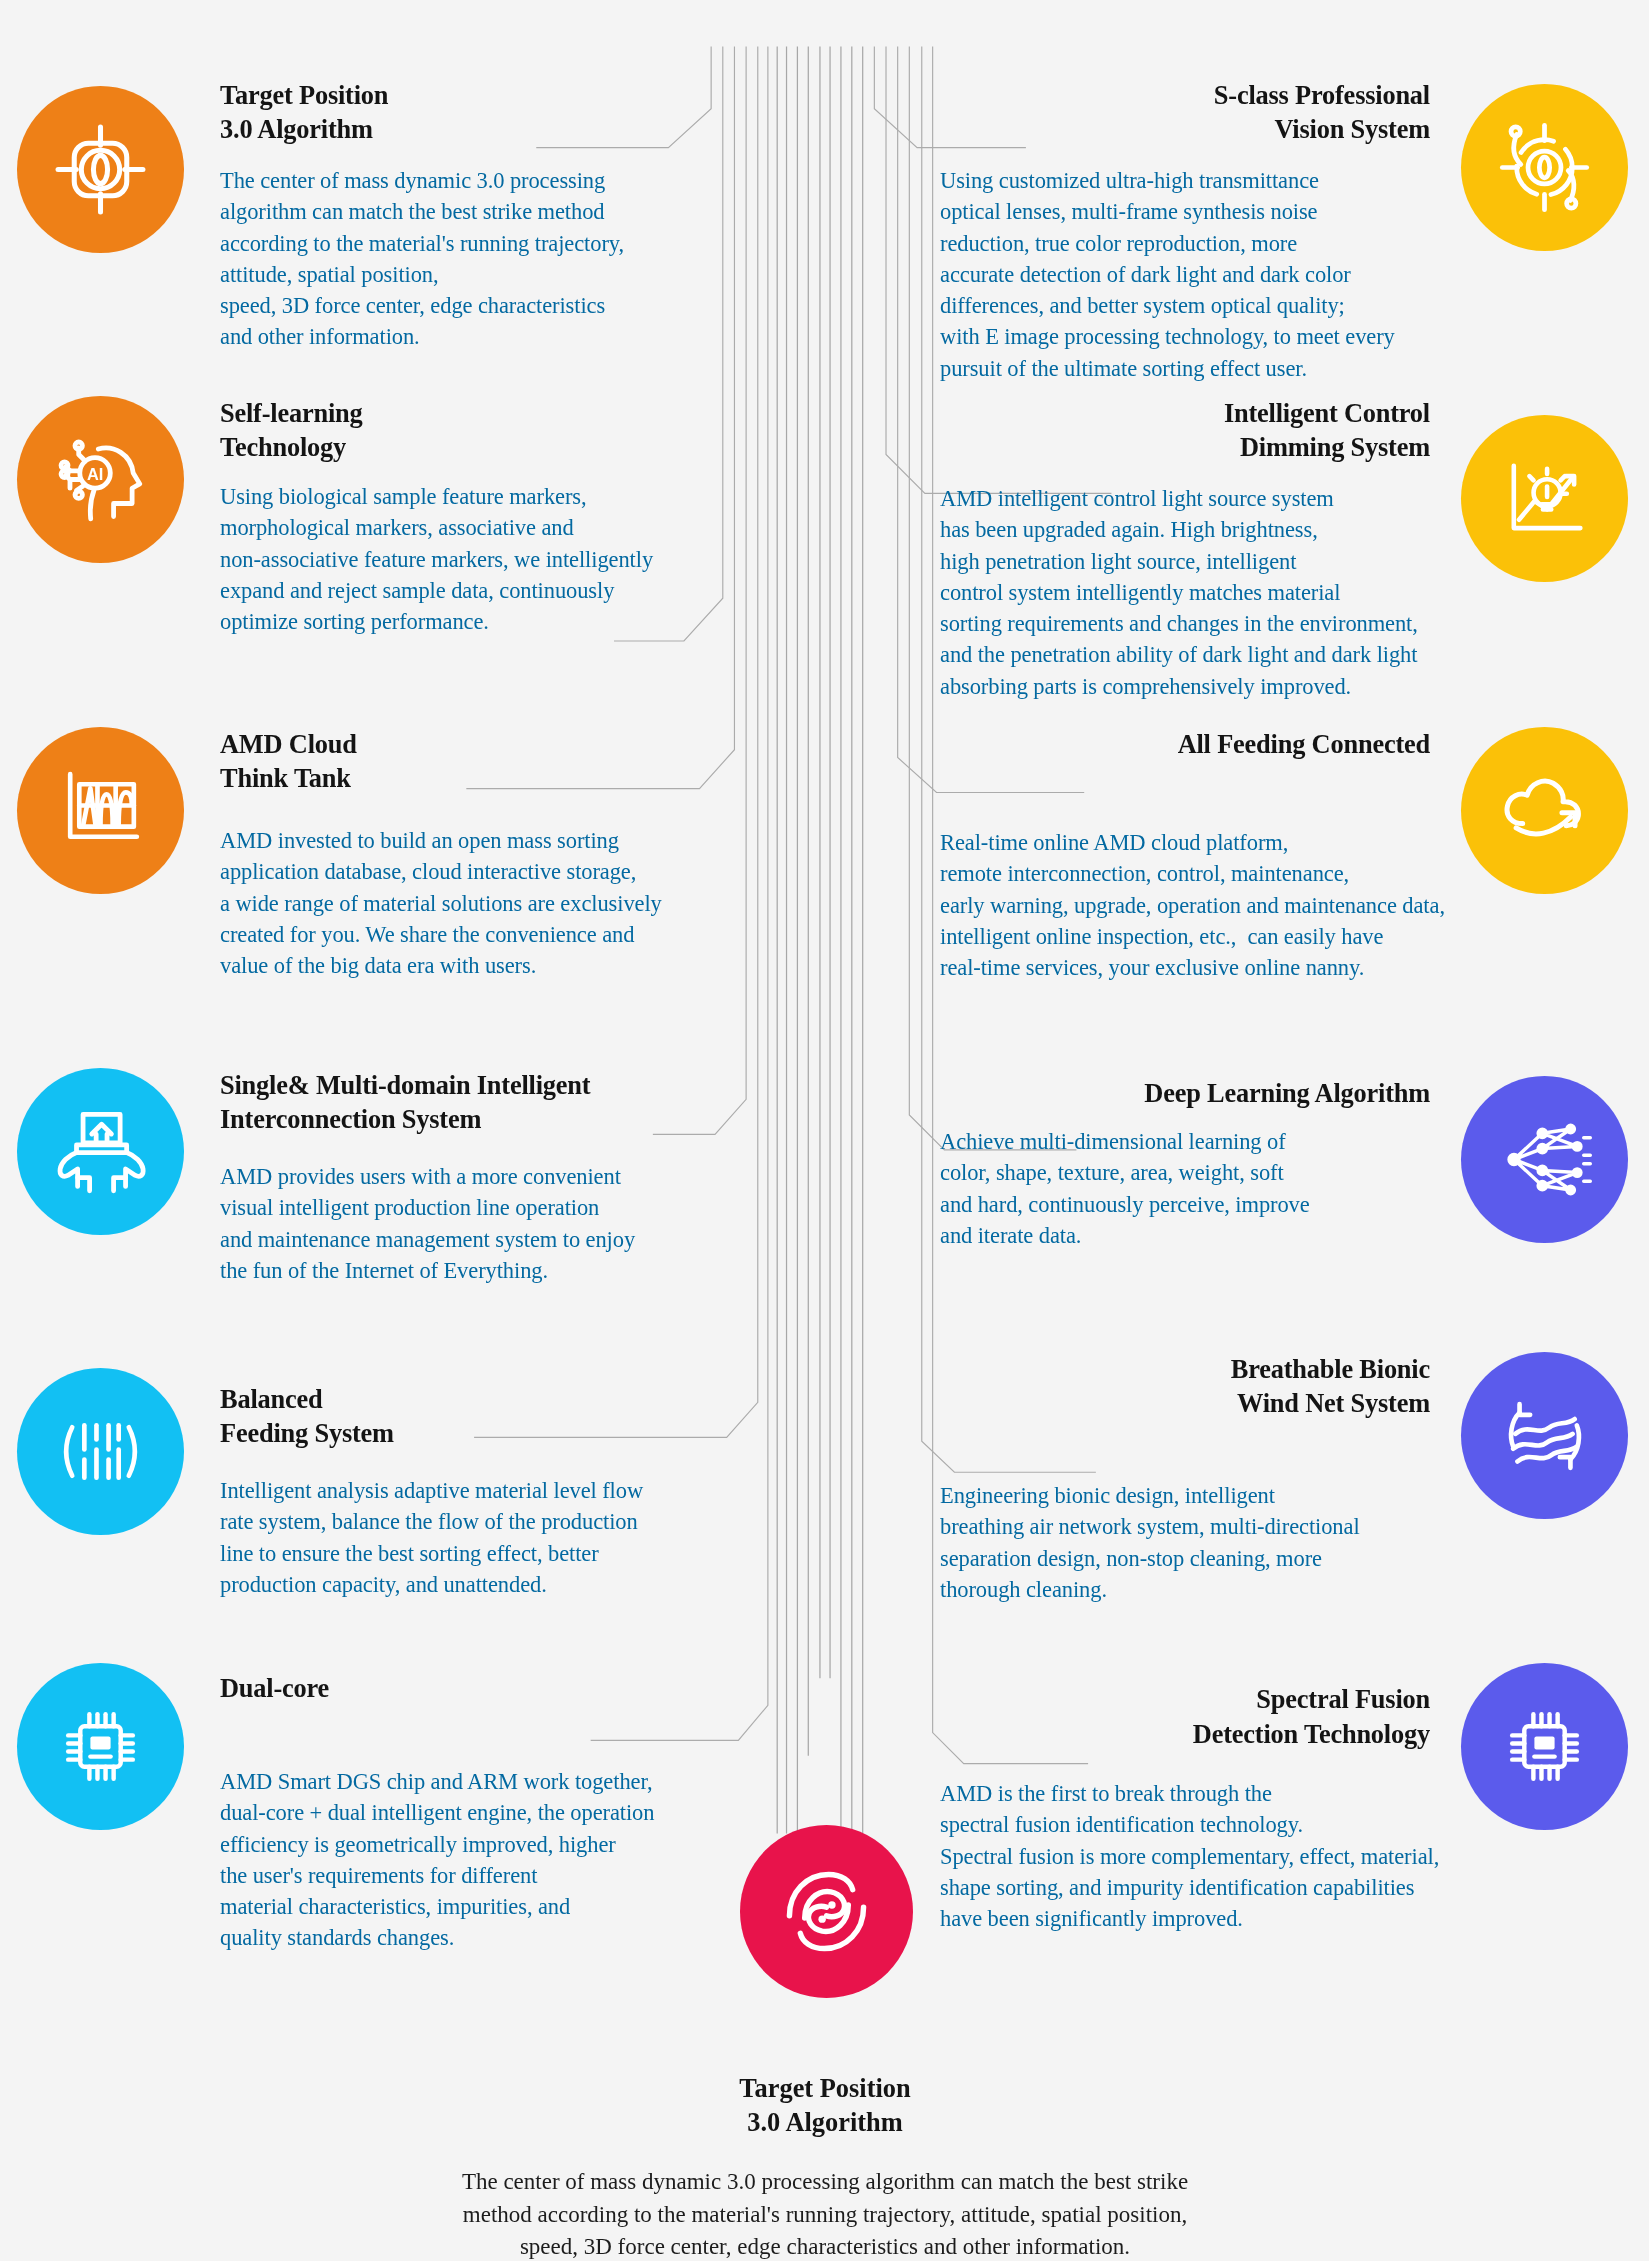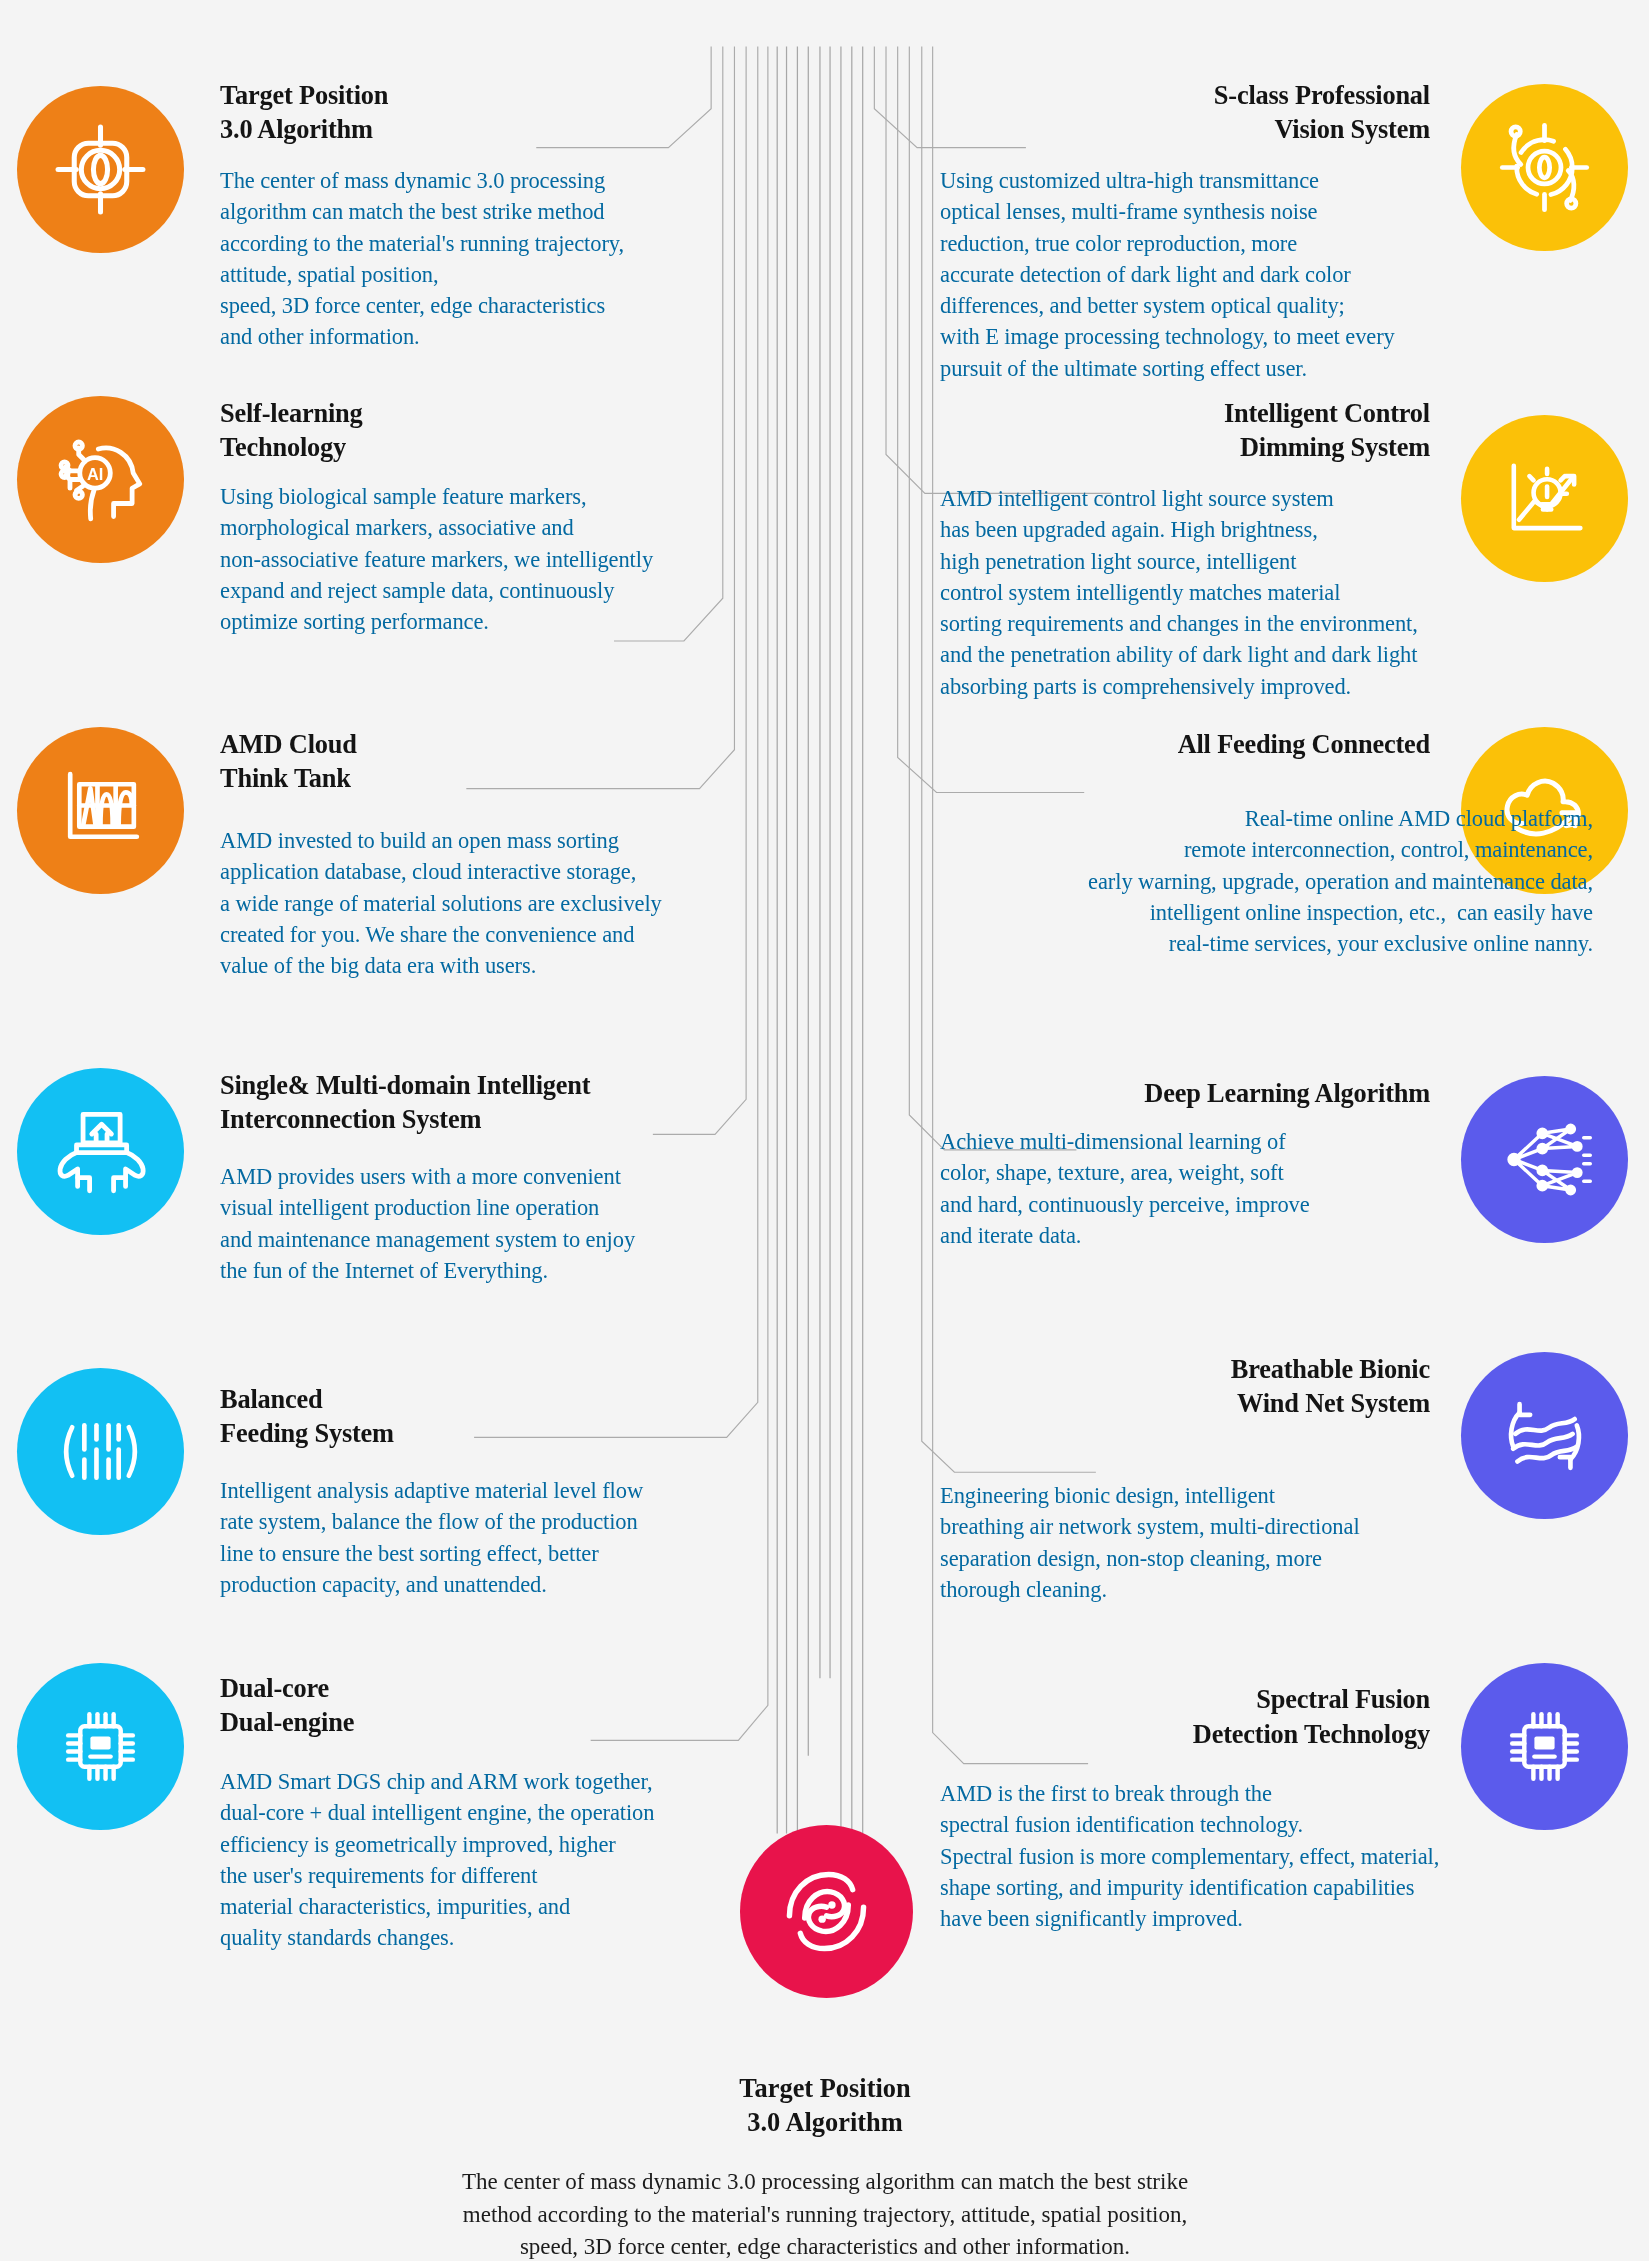--- a/index.html
+++ b/index.html
@@ -227,21 +227,21 @@
       <svg width="109" height="109" viewBox="0 0 100 100" fill="none" stroke="#fff" stroke-width="4.6" stroke-linecap="round" stroke-linejoin="round">
         <path d="M30 62 C20 62 14 55 16 46 C18 37 27 33 34 36 C37 25 49 20 58 25 C65 29 68 36 67 42
                  C76 41 82 47 81 55 C80 61 75 64 70 64"></path>
         <path d="M24 66 C40 76 58 72 74 56"></path>
         <path d="M66 52 L78 52 L78 64"></path>
       </svg>
     </div>
     <div class="f-title" style="position:absolute; left:0px; top:0px; width:544px;">
       <div>All Feeding Connected</div>
     </div>
-    <div class="f-body" style="position:absolute; left:54px; top:76px; width:653px;text-align:right;">
+    <div class="f-body" style="position:absolute; left:54px; top:100px; width:653px;">
       <p>Real-time online AMD cloud platform,</p>
       <p>remote interconnection, control, maintenance,</p>
       <p>early warning, upgrade, operation and maintenance data,</p>
       <p>intelligent online inspection, etc.,  can easily have</p>
       <p>real-time services, your exclusive online nanny.</p>
     </div>
   </div>
 
   <div class="feature left" style="left:0; top:1068px; width:762px; height:264px;">
     <div class="icon-circle" style="left:17px; top:0px; width:167px; height:167px; background:#12c0f3;">
@@ -368,21 +368,20 @@
             <line x1="18" y1="63" x2="30" y2="63"></line>
           <line x1="70" y1="39" x2="82" y2="39"></line>
             <line x1="70" y1="47" x2="82" y2="47"></line>
           <line x1="70" y1="55" x2="82" y2="55"></line>
             <line x1="70" y1="63" x2="82" y2="63"></line>
         </g>
       </svg>
     </div>
     <div class="f-title" style="position:absolute; left:220px; top:7.8px; width:497px;">
       <div>Dual-core</div>
-      <div>Dual-engine</div>
     </div>
     <div class="f-body" style="position:absolute; left:220px; top:103px; width:591px;">
       <p>AMD Smart DGS chip and ARM work together,</p>
       <p>dual-core + dual intelligent engine, the operation</p>
       <p>efficiency is geometrically improved, higher</p>
       <p>the user's requirements for different</p>
       <p>material characteristics, impurities, and</p>
       <p>quality standards changes.</p>
     </div>
   </div>

